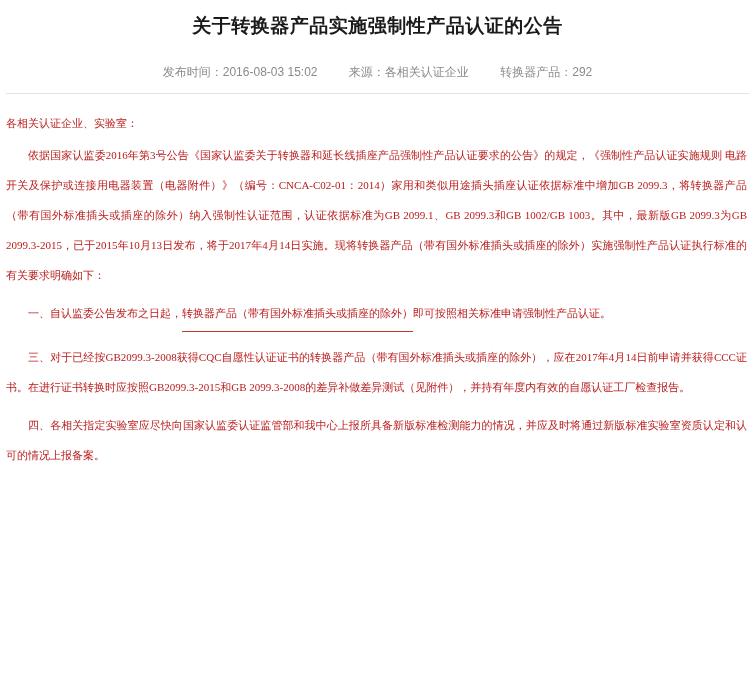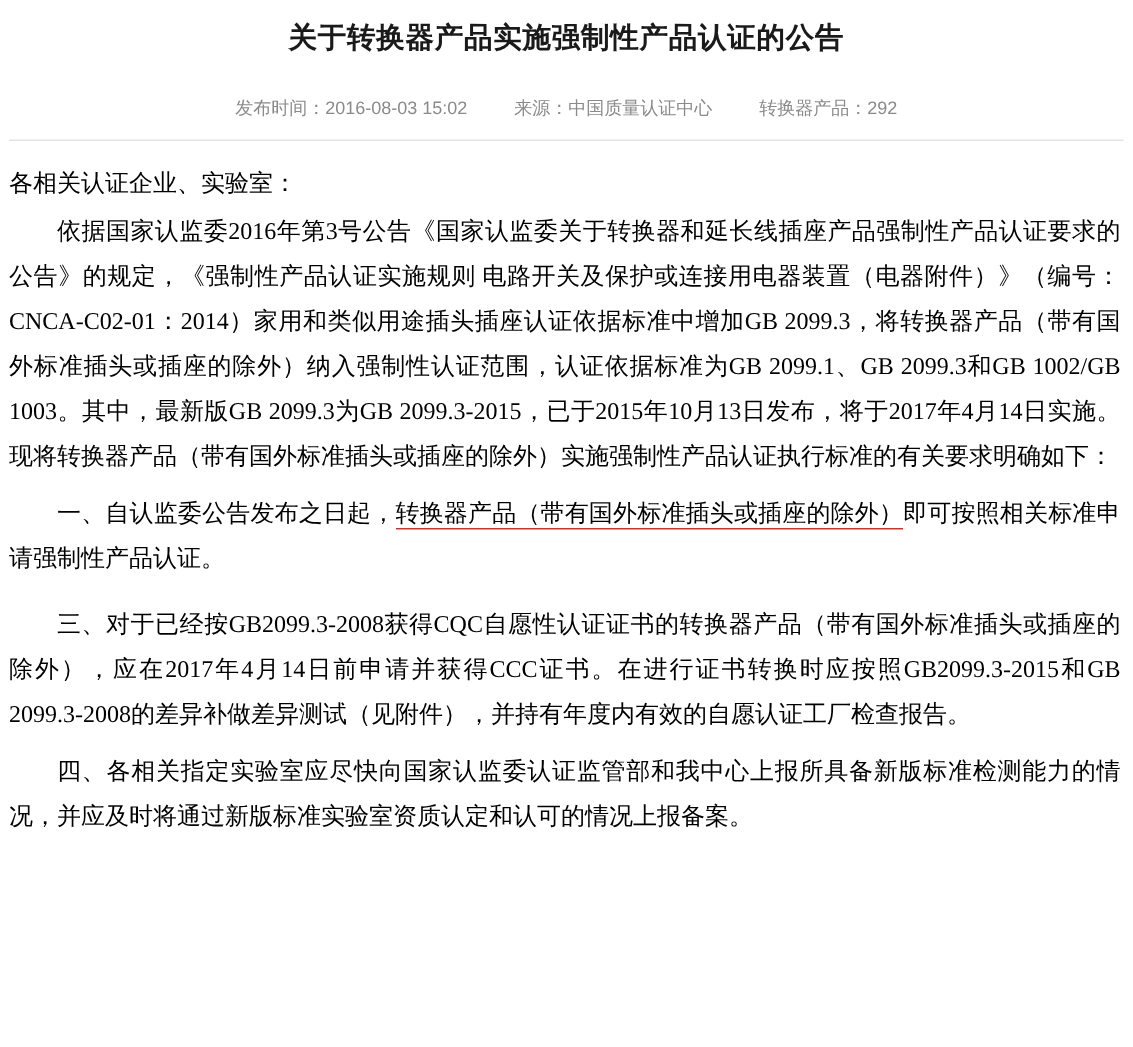--- a/index.html
+++ b/index.html
@@ -42,49 +42,49 @@
     margin: 0 14px;
     white-space: nowrap;
   }
   .divider {
     border-bottom: 1px solid #e3e3e3;
     margin: 0 6px 14px 6px;
     height: 0;
   }
   .content {
     padding: 0 8px 0 6px;
-    font-size: 16px;
+    font-size: 11px;
     line-height: 30px;
-    color: #000000;
+    color: #b91c1c;
     text-align: justify;
   }
   .para {
     margin: 0 0 2px 0;
     text-indent: 0;
   }
   .para.indent {
     text-indent: 2em;
     font-family: Liberation Serif, serif;
   }
   .uline {
     border-bottom: 1px solid #c0392b;
-    padding-bottom: 1px;
+    padding-bottom: 12px;
   }
   .spacer-sm { height: 6px; }
 </style>
 </head>
 <body>
 
 <div class="page">
 
   <div class="title">关于转换器产品实施强制性产品认证的公告</div>
 
   <div class="meta-bar">
     <span class="meta-item"><span>发布时间：</span><span>2016-08-03 15:02</span></span>
-    <span class="meta-item"><span>来源：</span><span>中国质量认证中心</span></span>
+    <span class="meta-item"><span>来源：</span><span>各相关认证企业</span></span>
     <span class="meta-item"><span>转换器产品：</span><span>292</span></span>
   </div>
 
   <div class="divider"></div>
 
   <div class="content">
 
     <p class="para">各相关认证企业、实验室：</p>
 
     <p class="para indent">依据国家认监委2016年第3号公告《国家认监委关于转换器和延长线插座产品强制性产品认证要求的公告》的规定，《强制性产品认证实施规则 电路开关及保护或连接用电器装置（电器附件）》（编号：CNCA-C02-01：2014）家用和类似用途插头插座认证依据标准中增加GB 2099.3，将转换器产品（带有国外标准插头或插座的除外）纳入强制性认证范围，认证依据标准为GB 2099.1、GB 2099.3和GB 1002/GB 1003。其中，最新版GB 2099.3为GB 2099.3-2015，已于2015年10月13日发布，将于2017年4月14日实施。现将转换器产品（带有国外标准插头或插座的除外）实施强制性产品认证执行标准的有关要求明确如下：</p>

